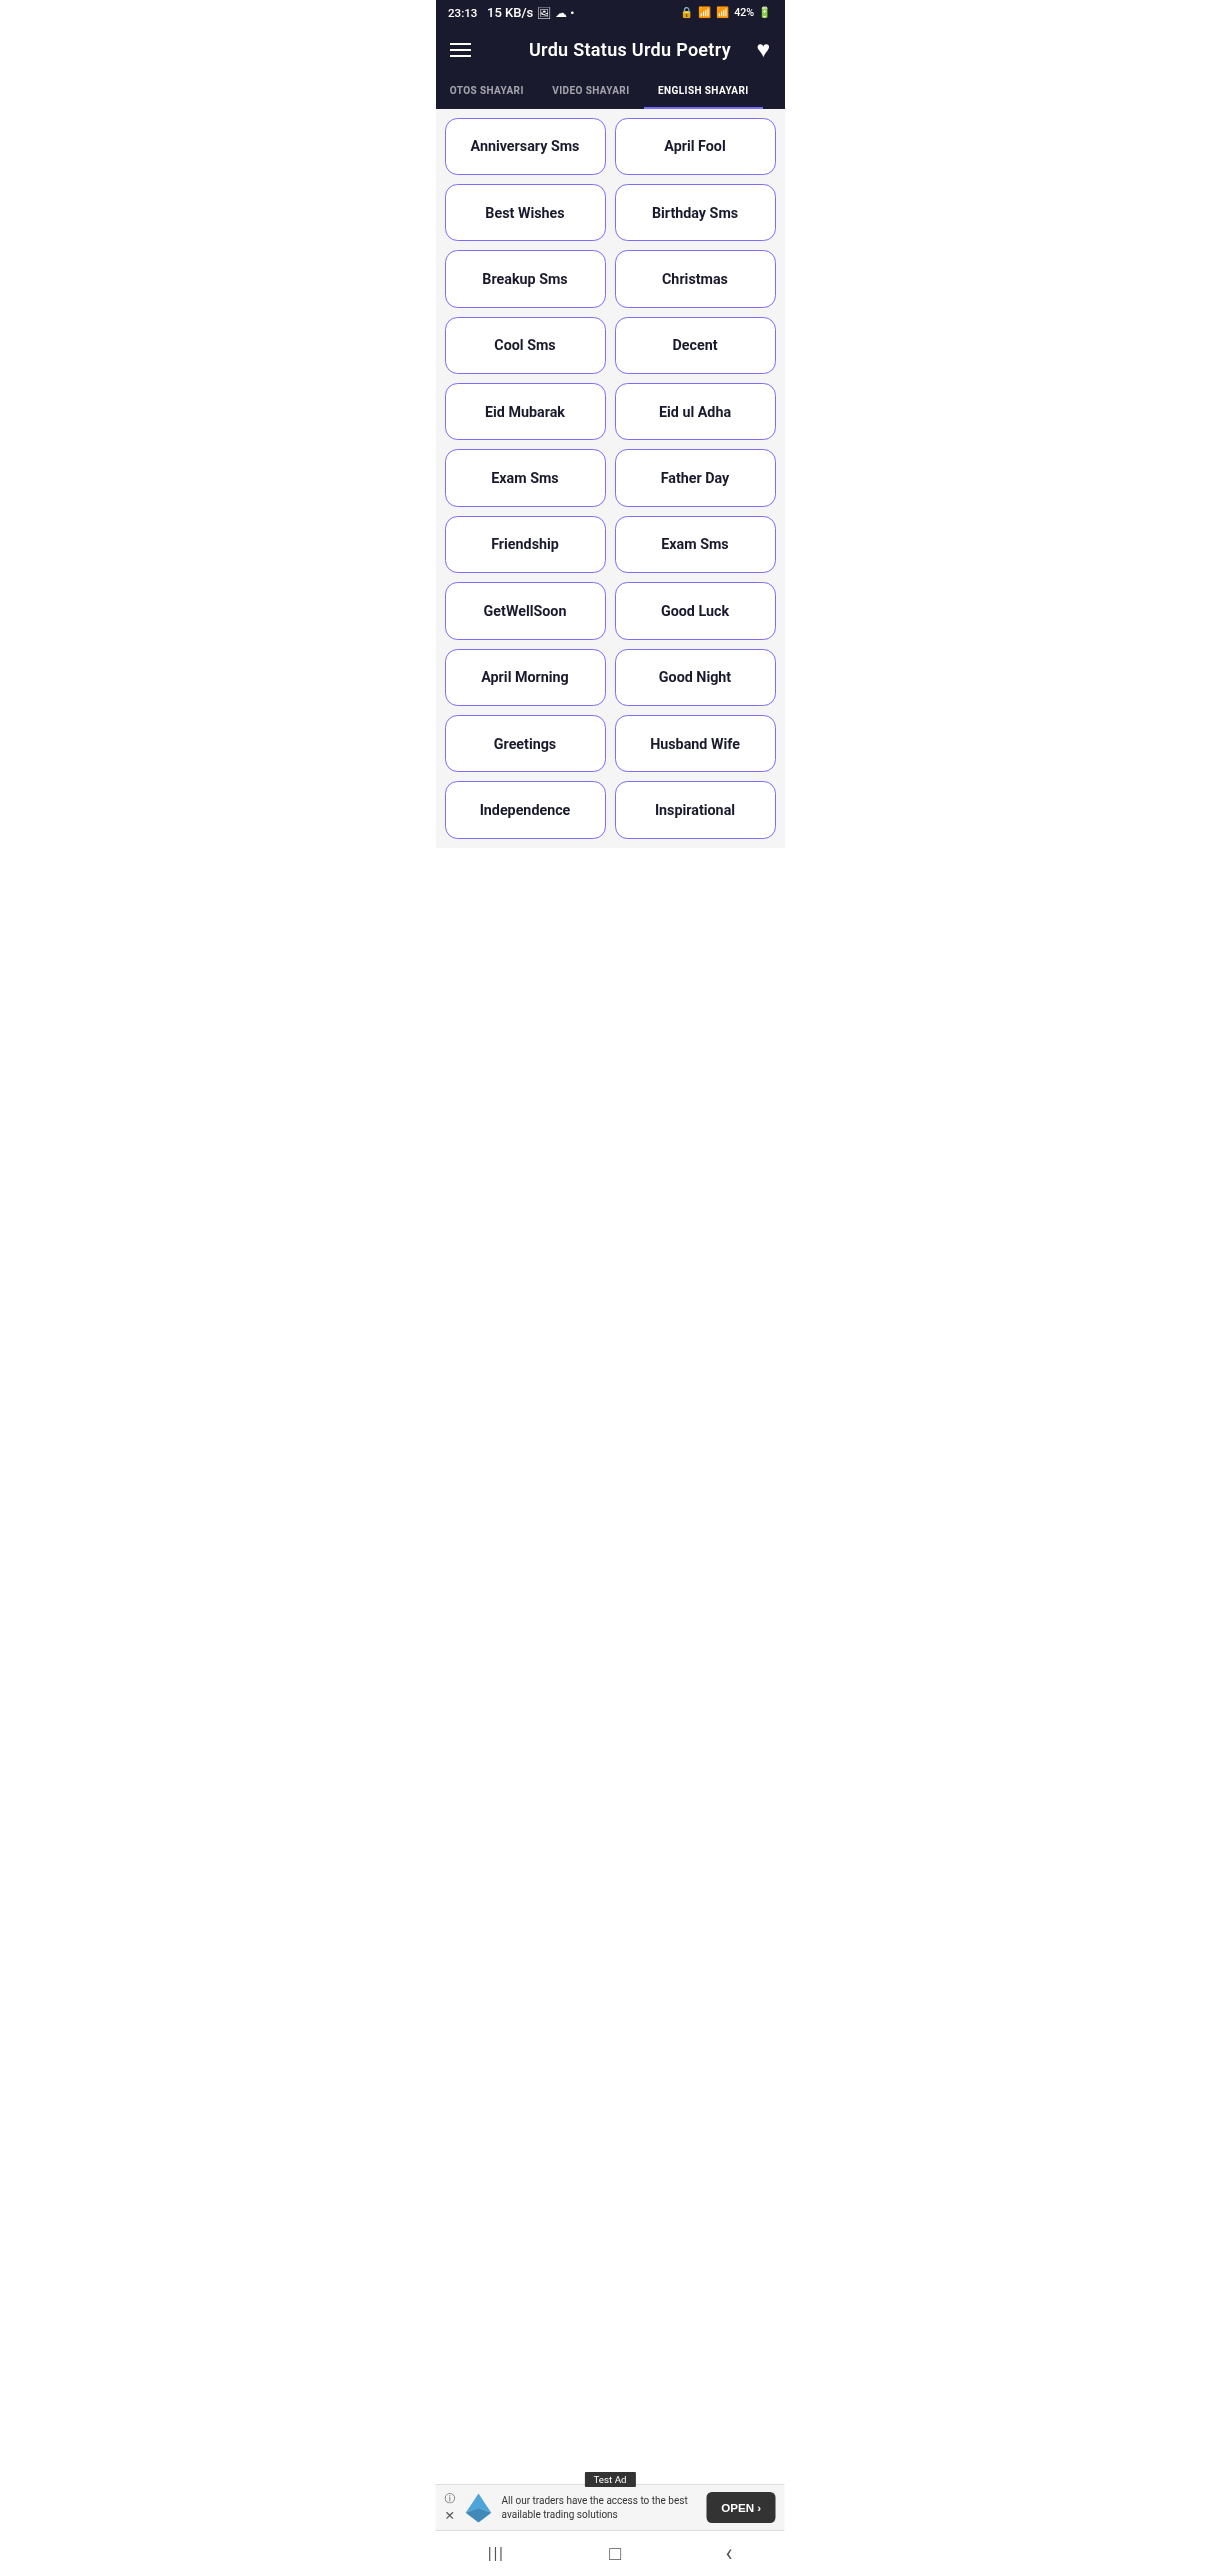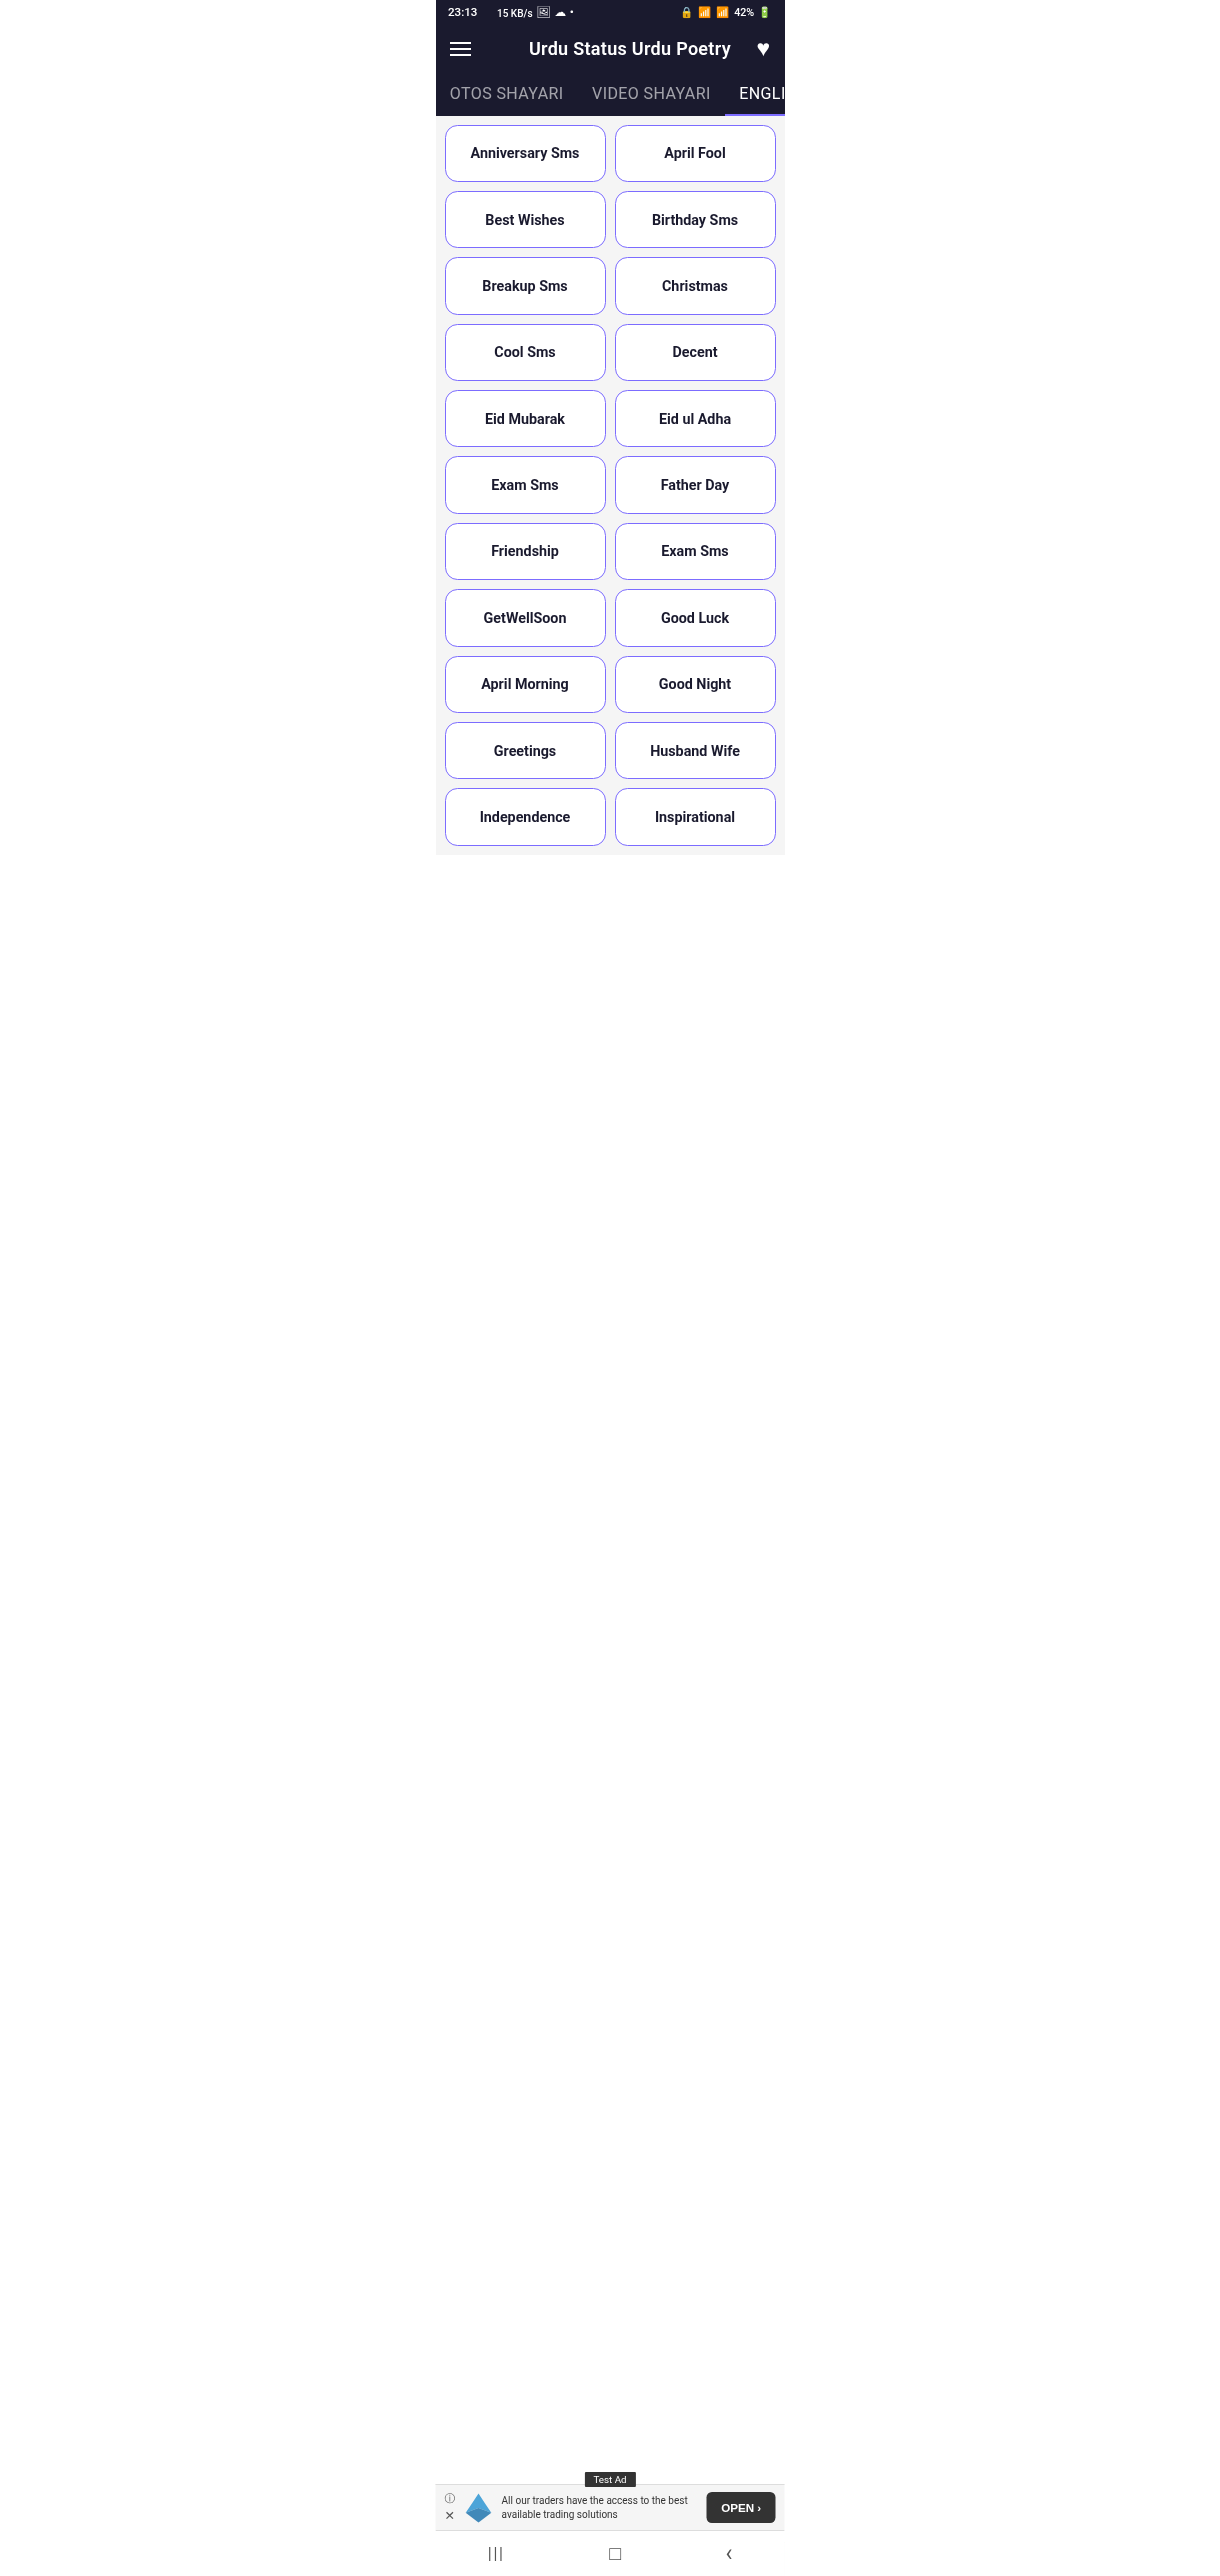--- a/index.html
+++ b/index.html
@@ -80,22 +80,22 @@
     }
 
     .tab-bar {
       background: #1a1a2e;
       display: flex;
       overflow-x: auto;
     }
 
     .tab-item {
       color: rgba(255,255,255,0.6);
-      font-size: 16px;
-      font-weight: 400;
+      font-size: 10px;
+      font-weight: 700;
       padding: 10.7px 14.3px;
       white-space: nowrap;
       cursor: pointer;
       letter-spacing: 0.4px;
     }
 
     .tab-item.active {
       color: white;
       border-bottom: 2.7px solid #7c6cff;
     }
@@ -225,21 +225,21 @@
       align-items: center;
       gap: 1.8px;
     }
   </style>
 </head>
 <body>
 
 <div class="status-bar">
   <div class="status-bar-left">
     <span>23:13</span>
-    <span style="font-size:10px;margin-left:16px;">15 KB/s</span>
+    <span style="font-size:13px;margin-left:6px;">15 KB/s</span>
     <span style="font-size:11.6px;">🖼</span>
     <span style="font-size:11.6px;">☁</span>
     <span style="font-size:11.6px;">•</span>
   </div>
   <div class="status-bar-right">
     <span>🔒</span>
     <span>📶</span>
     <span>📶</span>
     <span>42%</span>
     <span>🔋</span>

